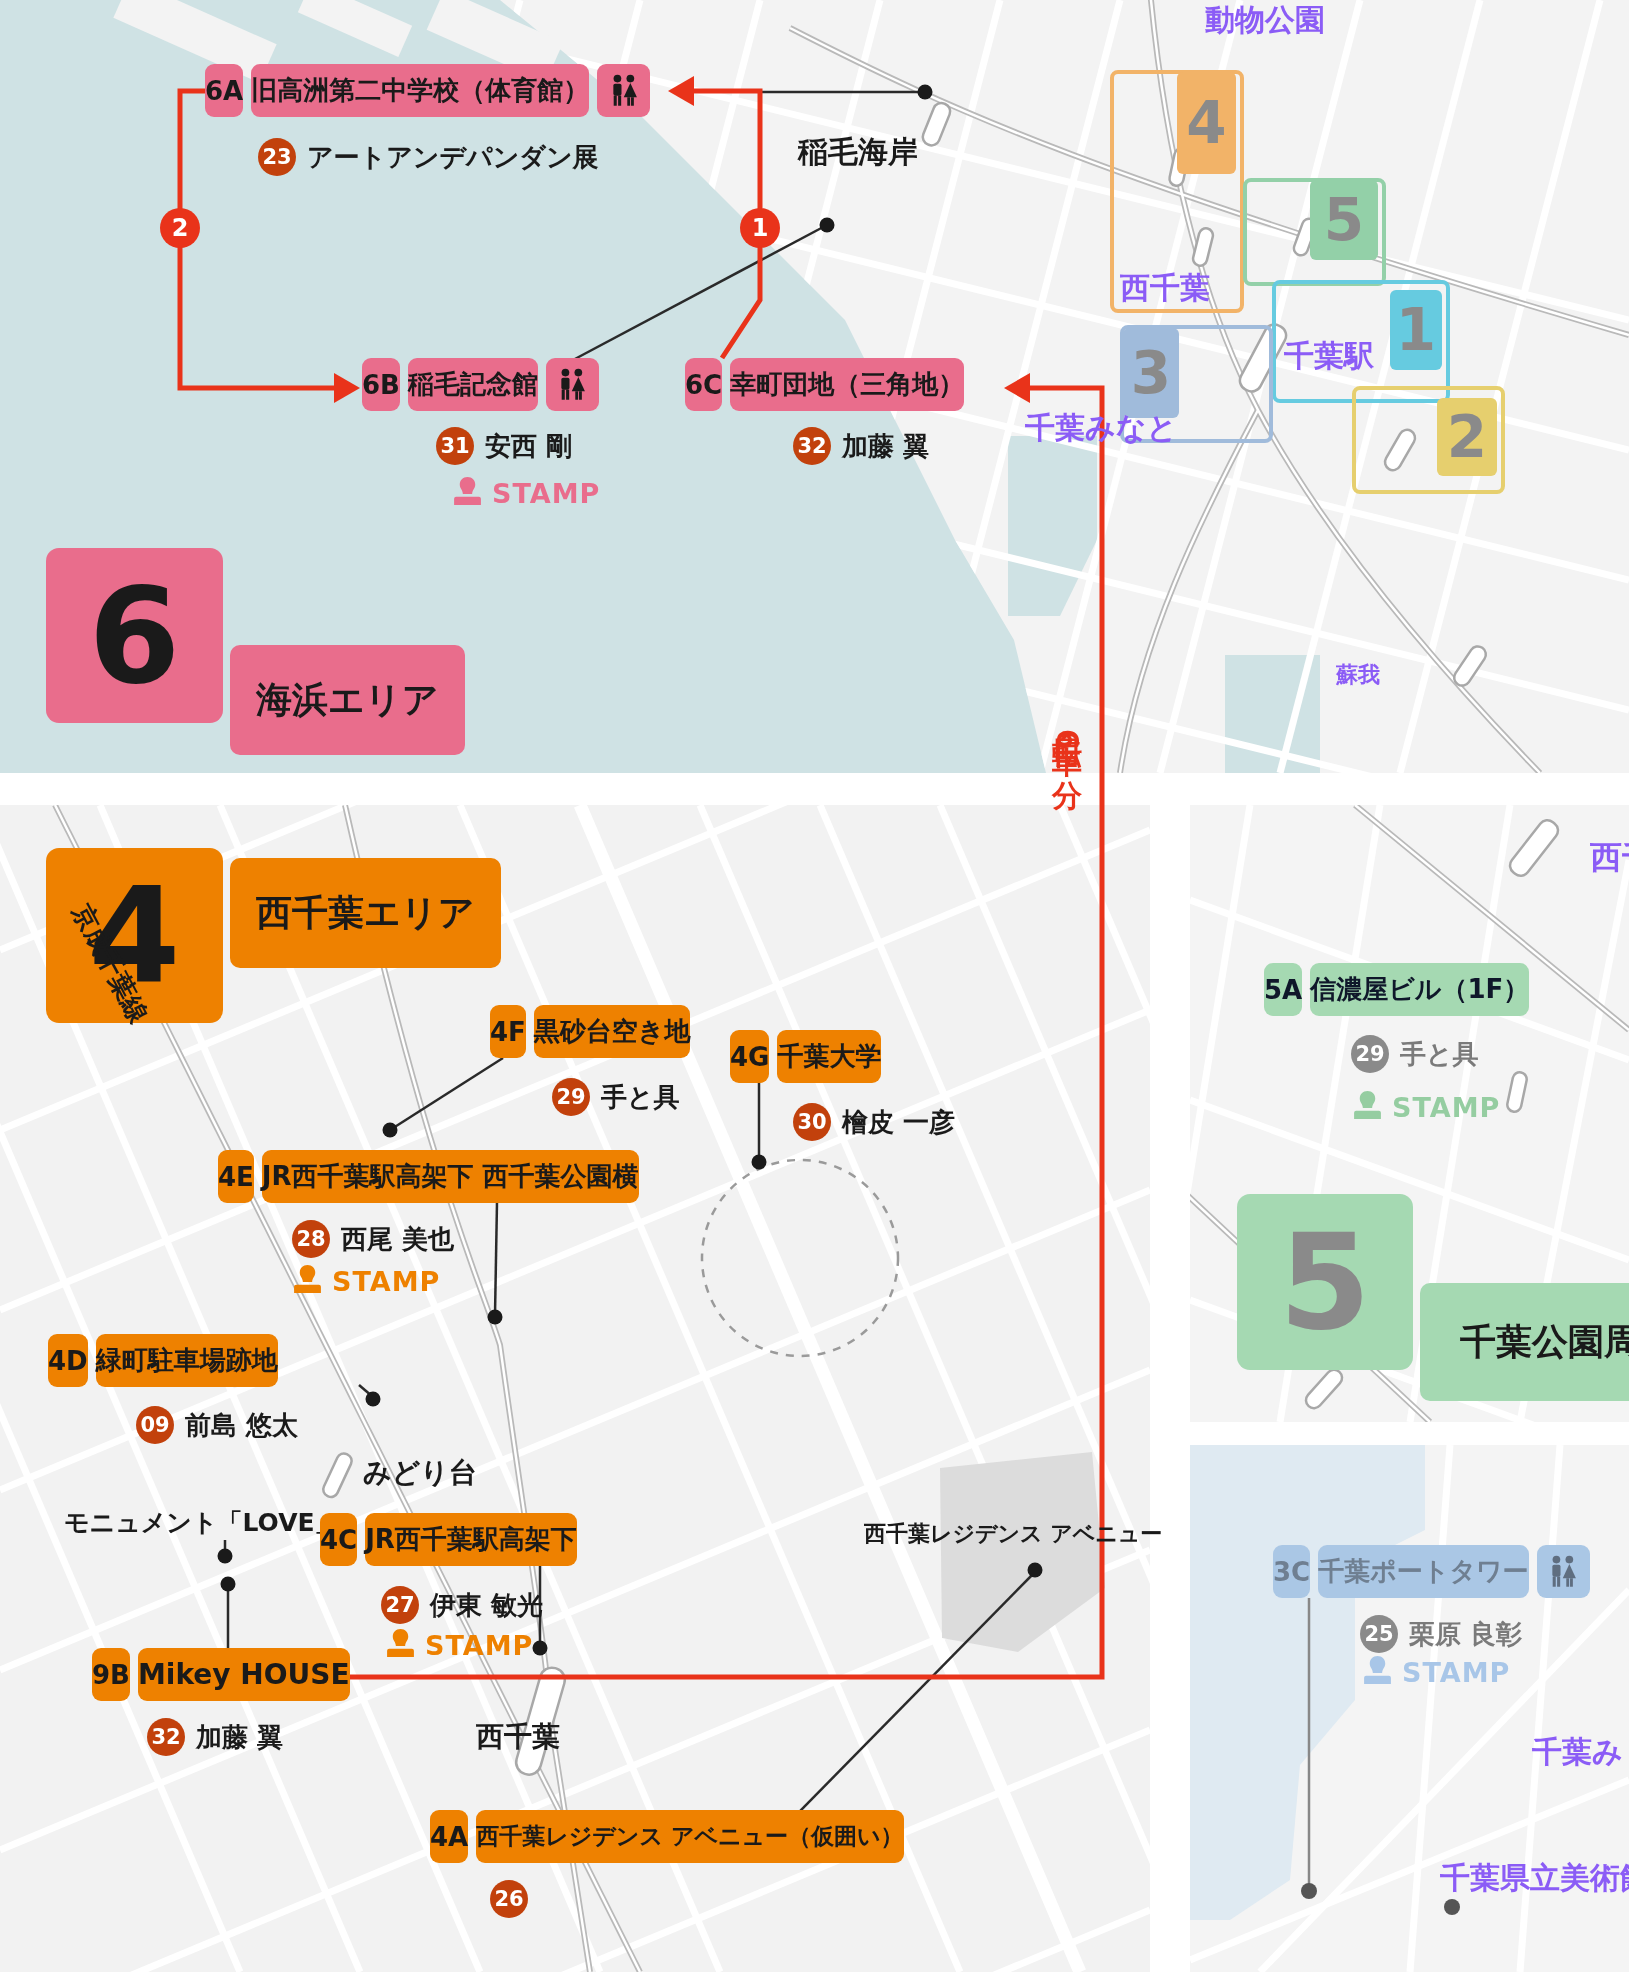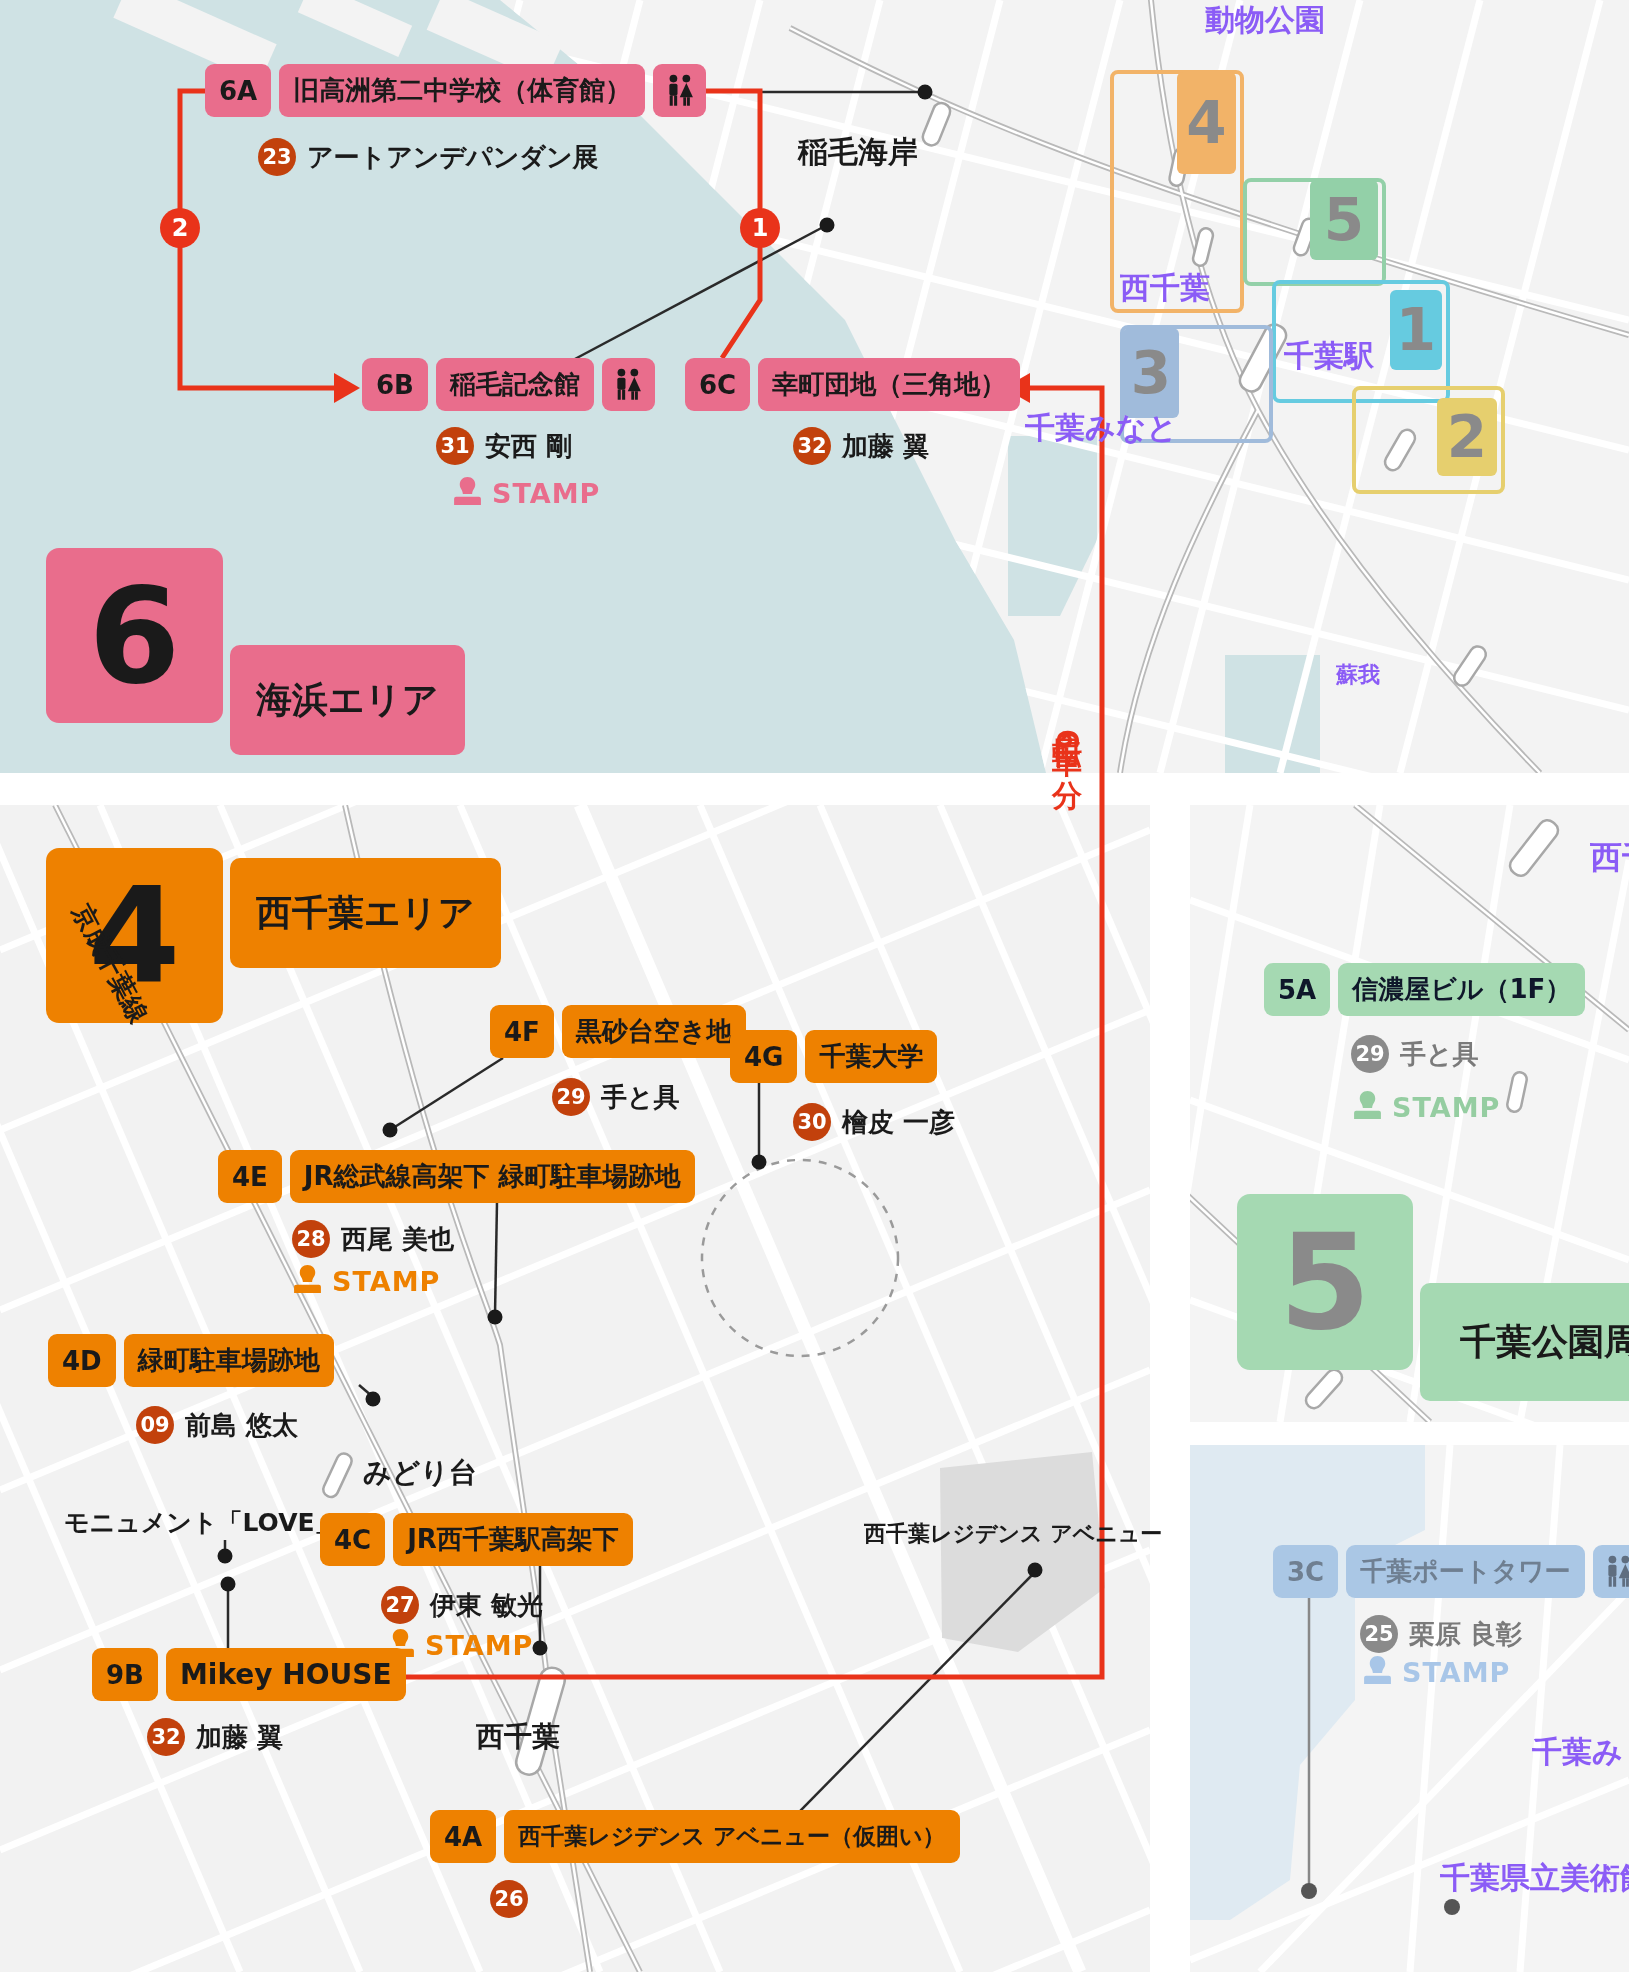--- a/index.html
+++ b/index.html
@@ -5,21 +5,21 @@
   html,body{margin:0;padding:0;background:#ffffff;}
   .canvas{
     position:relative;width:1629px;height:1972px;overflow:hidden;
     font-family:"DejaVu Sans",sans-serif;background:#ffffff;
   }
   .abs{position:absolute;}
   svg{display:block;}
   
   .vrow{position:absolute;display:flex;gap:8px;align-items:stretch;white-space:nowrap;}
   .pill{display:flex;align-items:center;justify-content:center;height:53px;
-        padding:0 14px;border-radius:9px;font-weight:bold;font-size:26px;color:#1a1a1a;}
+        padding:0 0;border-radius:9px;font-weight:bold;font-size:26px;color:#1a1a1a;}
   .code{min-width:30px;}
   .wc{width:53px;padding:0;}
   .c-pink{background:#e96d8c;}
   .c-orange{background:#ee8100;}
   .c-green{background:#a5d9b2;color:#0f172a;}
   .c-blue{background:#aac7e5;color:#6f7f91;}
   
   .artist{position:absolute;display:flex;align-items:center;gap:11px;
           font-weight:bold;font-size:26px;color:#1a1a1a;white-space:nowrap;}
   .numc{width:38px;height:38px;border-radius:50%;background:#c2410c;color:#fff;
@@ -341,21 +341,21 @@
     <div class="pill code c-orange">4G</div>
     <div class="pill c-orange">千葉大学</div>
   </div>
   <div class="artist" style="left:793px;top:1103px">
     <div class="numc">30</div>
     <span>檜皮 一彦</span>
   </div>
 
   <div class="vrow" style="left:218px;top:1150px">
     <div class="pill code c-orange">4E</div>
-    <div class="pill c-orange">JR総武線高架下 緑町駐車場跡地</div>
+    <div class="pill c-orange">JR西千葉駅高架下 西千葉公園横</div>
   </div>
   <div class="artist" style="left:292px;top:1220px">
     <div class="numc">28</div>
     <span>西尾 美也</span>
   </div>
   <div class="stamp st-orange" style="left:292px;top:1264px">
     <svg width="31" height="33" viewBox="0 0 30 32" fill="#ee8100">
       <path d="M15,1 c-4.5,0 -7.5,3.2 -7.5,7.2 0,4 3,5.3 3,9.3 h9 c0,-4 3,-5.3 3,-9.3 0,-4 -3,-7.2 -7.5,-7.2 z"></path>
       <path d="M4,20 h22 a2,2 0 0 1 2,2 v6 h-26 v-6 a2,2 0 0 1 2,-2 z"></path>
     </svg>

